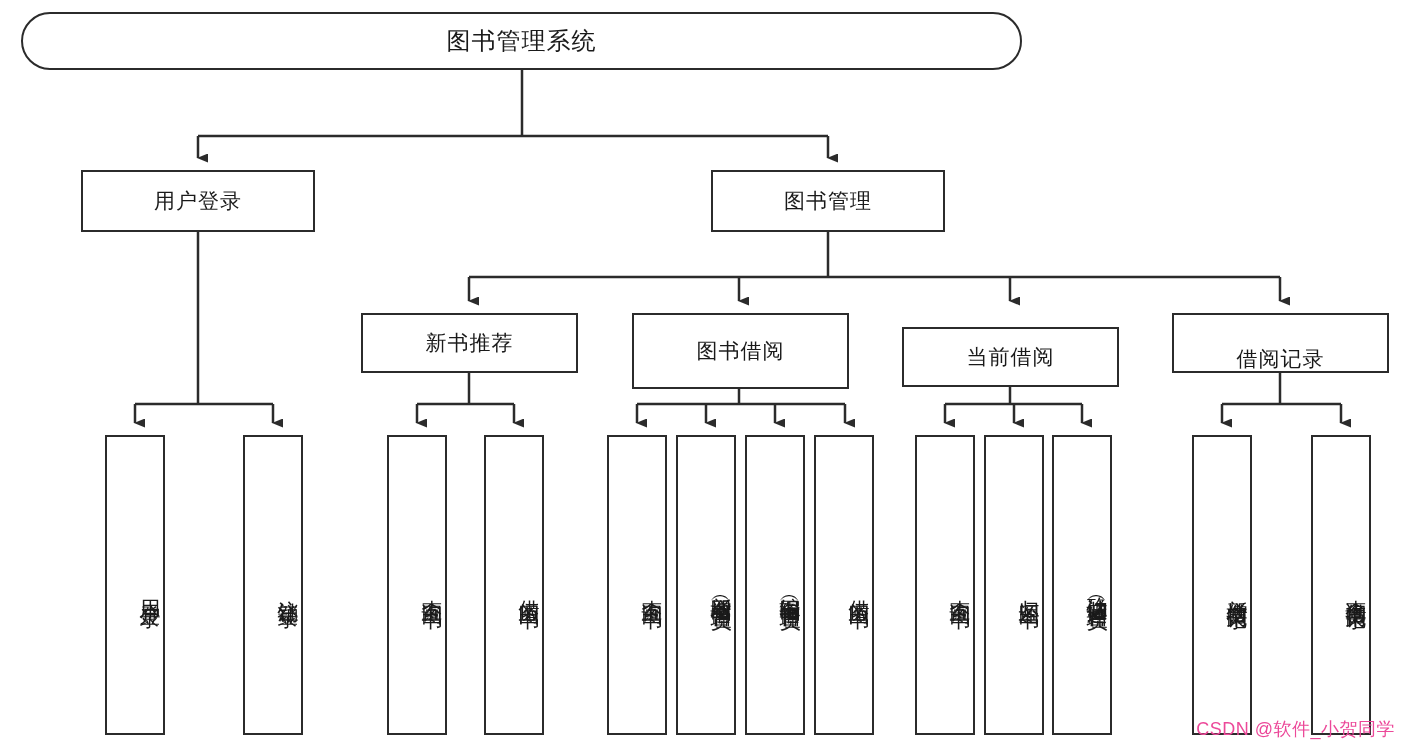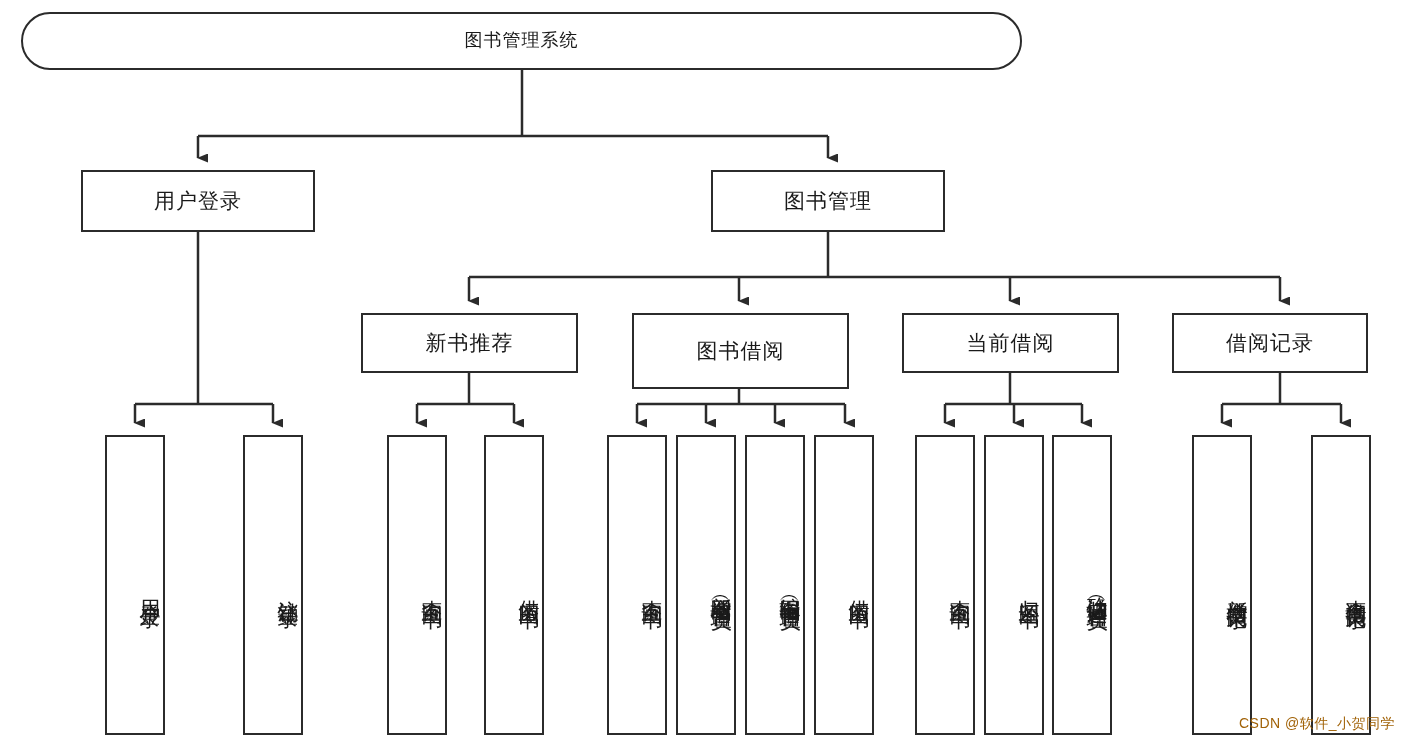--- a/index.html
+++ b/index.html
@@ -29,39 +29,39 @@
     align-items: center;
     justify-content: center;
     color: #1a1a1a;
     z-index: 2;
   }
   .node.h {
     font-size: 21px;
     letter-spacing: 1px;
     line-height: 1.2;
   }
-  .node.root { font-size: 18px; border-radius: 29px; }
+  .node.root { font-size: 24px; border-radius: 29px; }
   .node.v {
     writing-mode: vertical-rl;
     text-orientation: upright;
     font-size: 21px;
     letter-spacing: 3px;
     line-height: 1.25;
     padding-top: 8px;
     align-items: flex-start;
     justify-content: center;
     white-space: nowrap;
   }
   .node.v.tall { letter-spacing: 2px; }
   .watermark {
     position: absolute;
     right: 10px;
-    bottom: 14px;
-    font-size: 14px;
-    color: #a16207;
+    bottom: 6px;
+    font-size: 18px;
+    color: #ec4899;
     z-index: 5;
     white-space: nowrap;
     letter-spacing: 0.5px;
   }
 </style>
 </head>
 <body>
 
 <div id="canvas">
 
@@ -125,24 +125,24 @@
   <div class="node h" style="left:361px; top:313px; width:217px; height:60px;">
     <span>新书推荐</span>
   </div>
 
   <div class="node h" style="left:711px; top:170px; width:234px; height:62px;">
     <span>图书管理</span>
   </div>
   <div class="node h" style="left:632px; top:313px; width:217px; height:76px;">
     <span>图书借阅</span>
   </div>
-  <div class="node h" style="left:902px; top:313px; width:217px; height:60px;">
+  <div class="node h" style="left:902px; top:327px; width:217px; height:60px;">
     <span>当前借阅</span>
   </div>
-  <div class="node h" style="left:1172px; top:313px; width:196px; height:60px;">
+  <div class="node h" style="left:1172px; top:313px; width:217px; height:60px;align-items:flex-end;">
     <span>借阅记录</span>
   </div>
 
   <div class="node v" style="left:105px; top:435px; width:60px; height:300px;">
     <span>用户登录</span>
   </div>
   <div class="node v" style="left:243px; top:435px; width:60px; height:300px;">
     <span>注销登录</span>
   </div>
 

